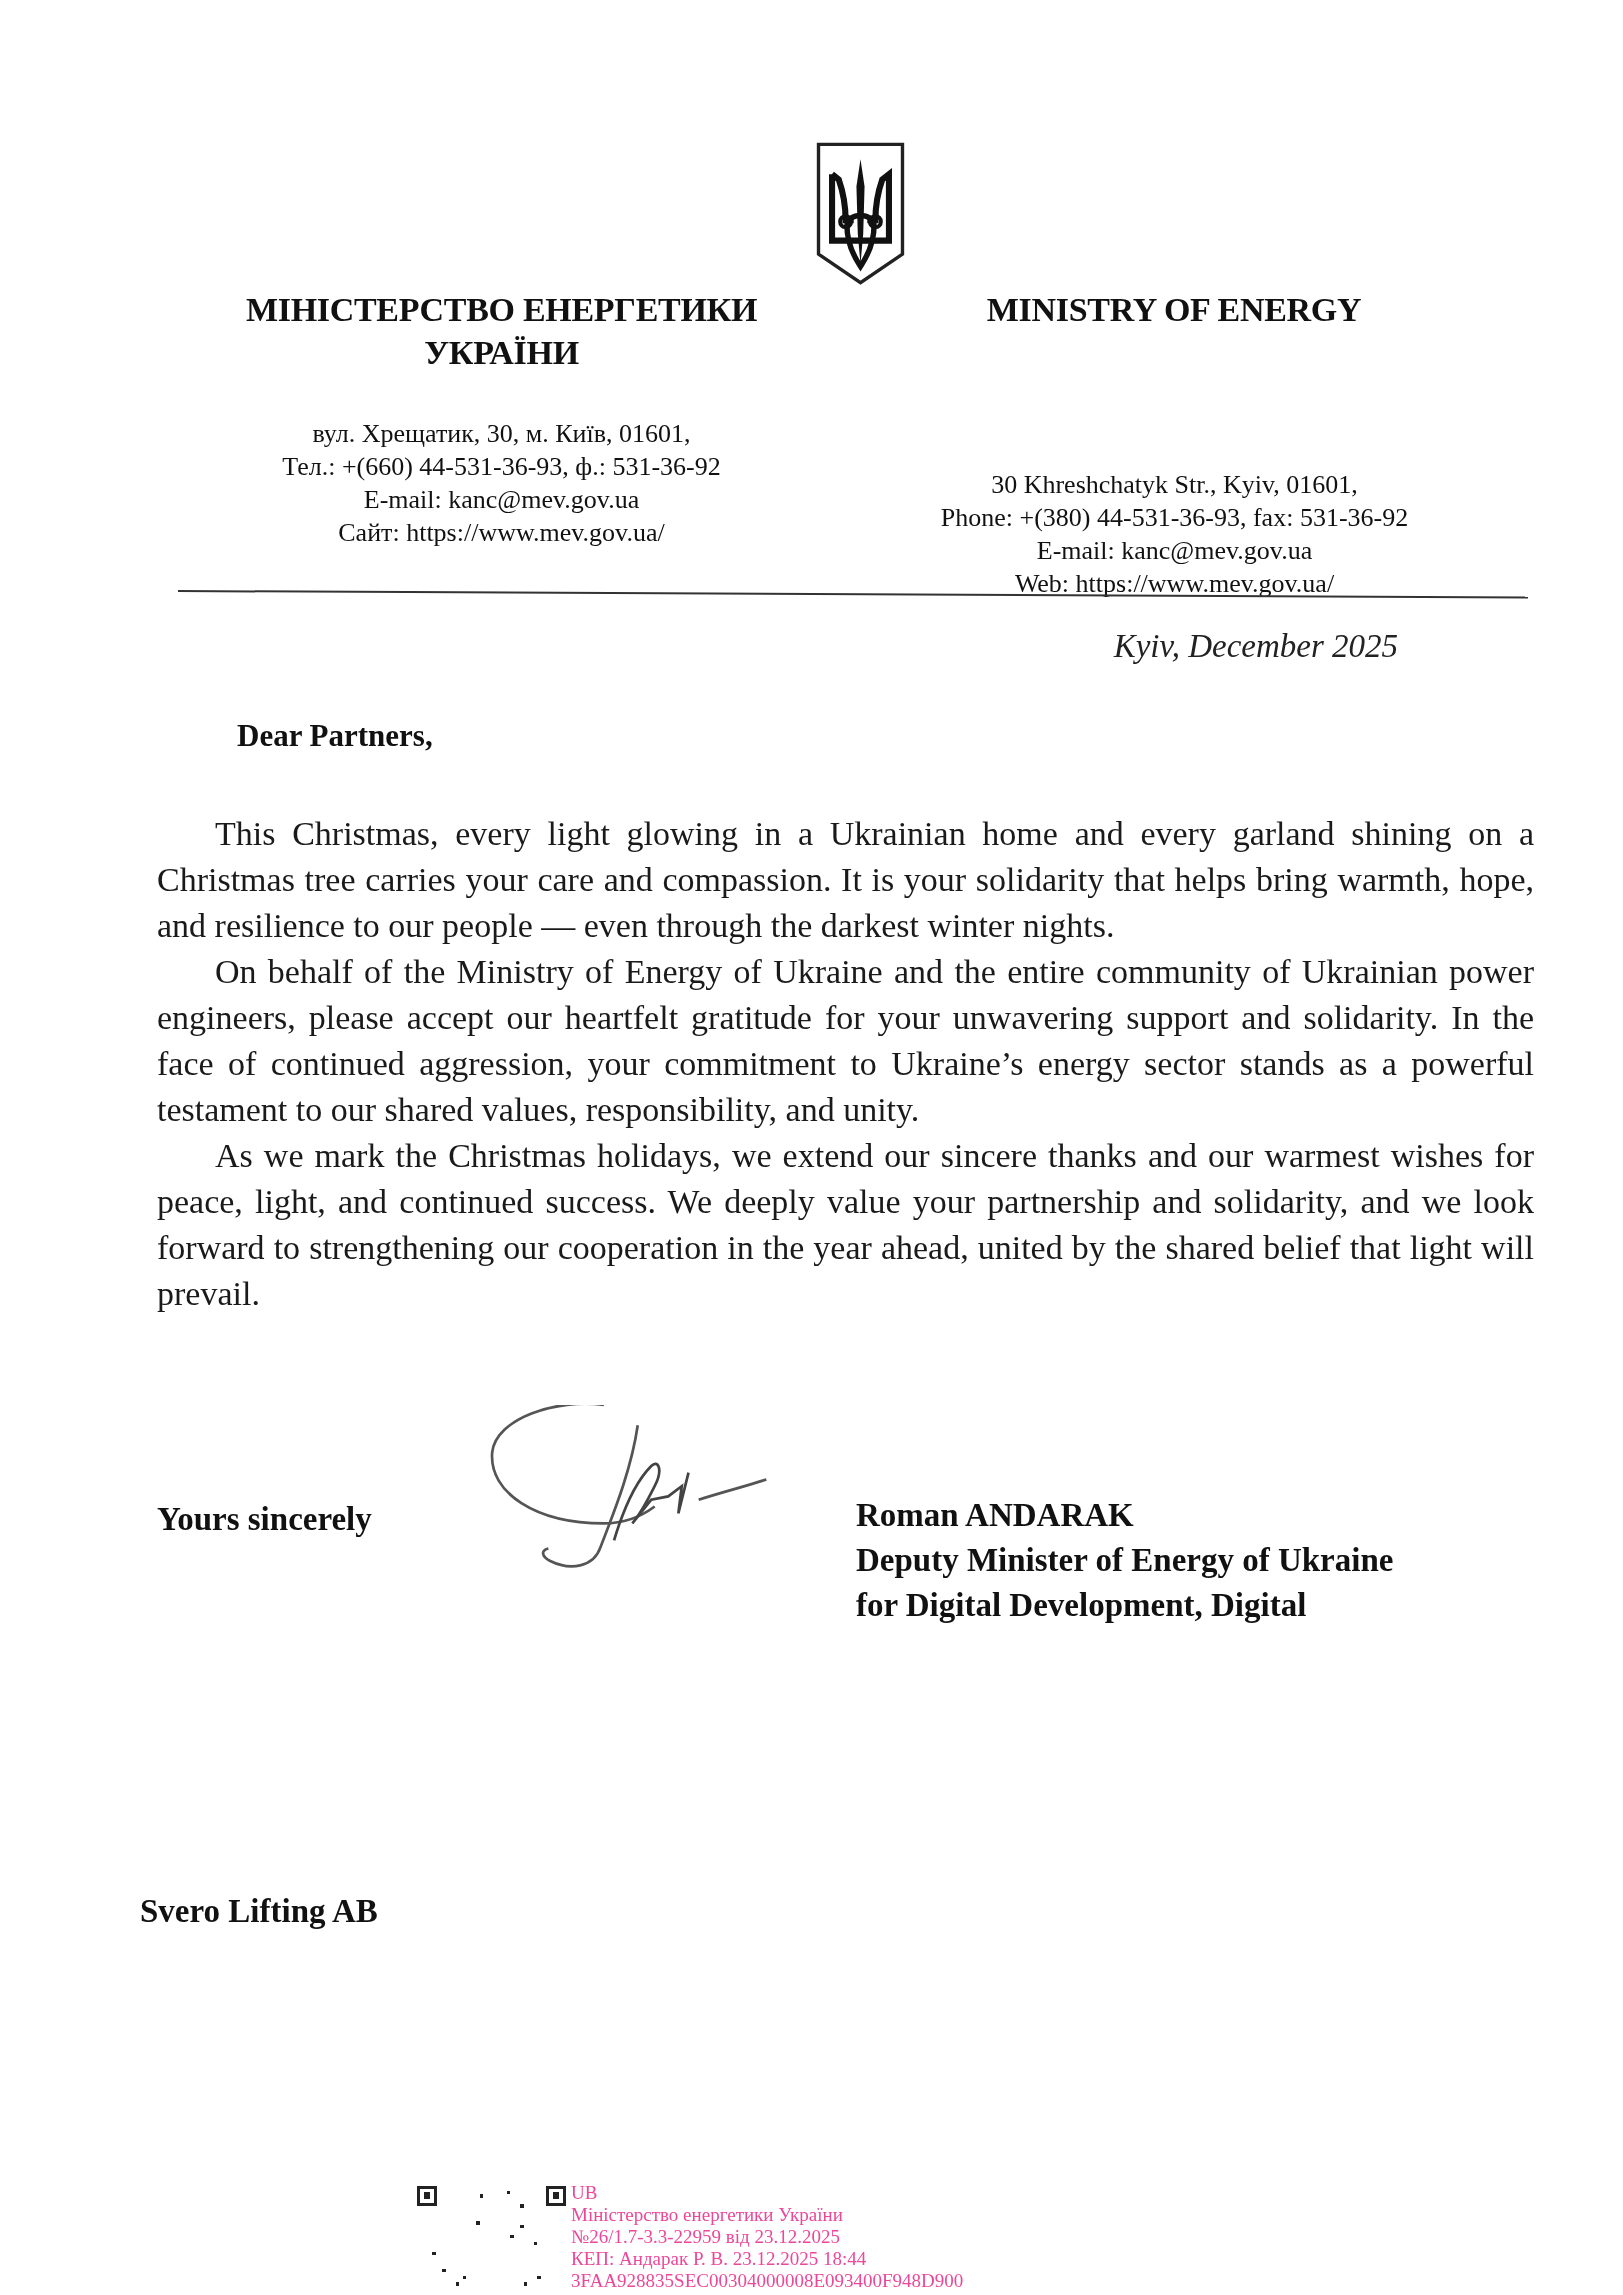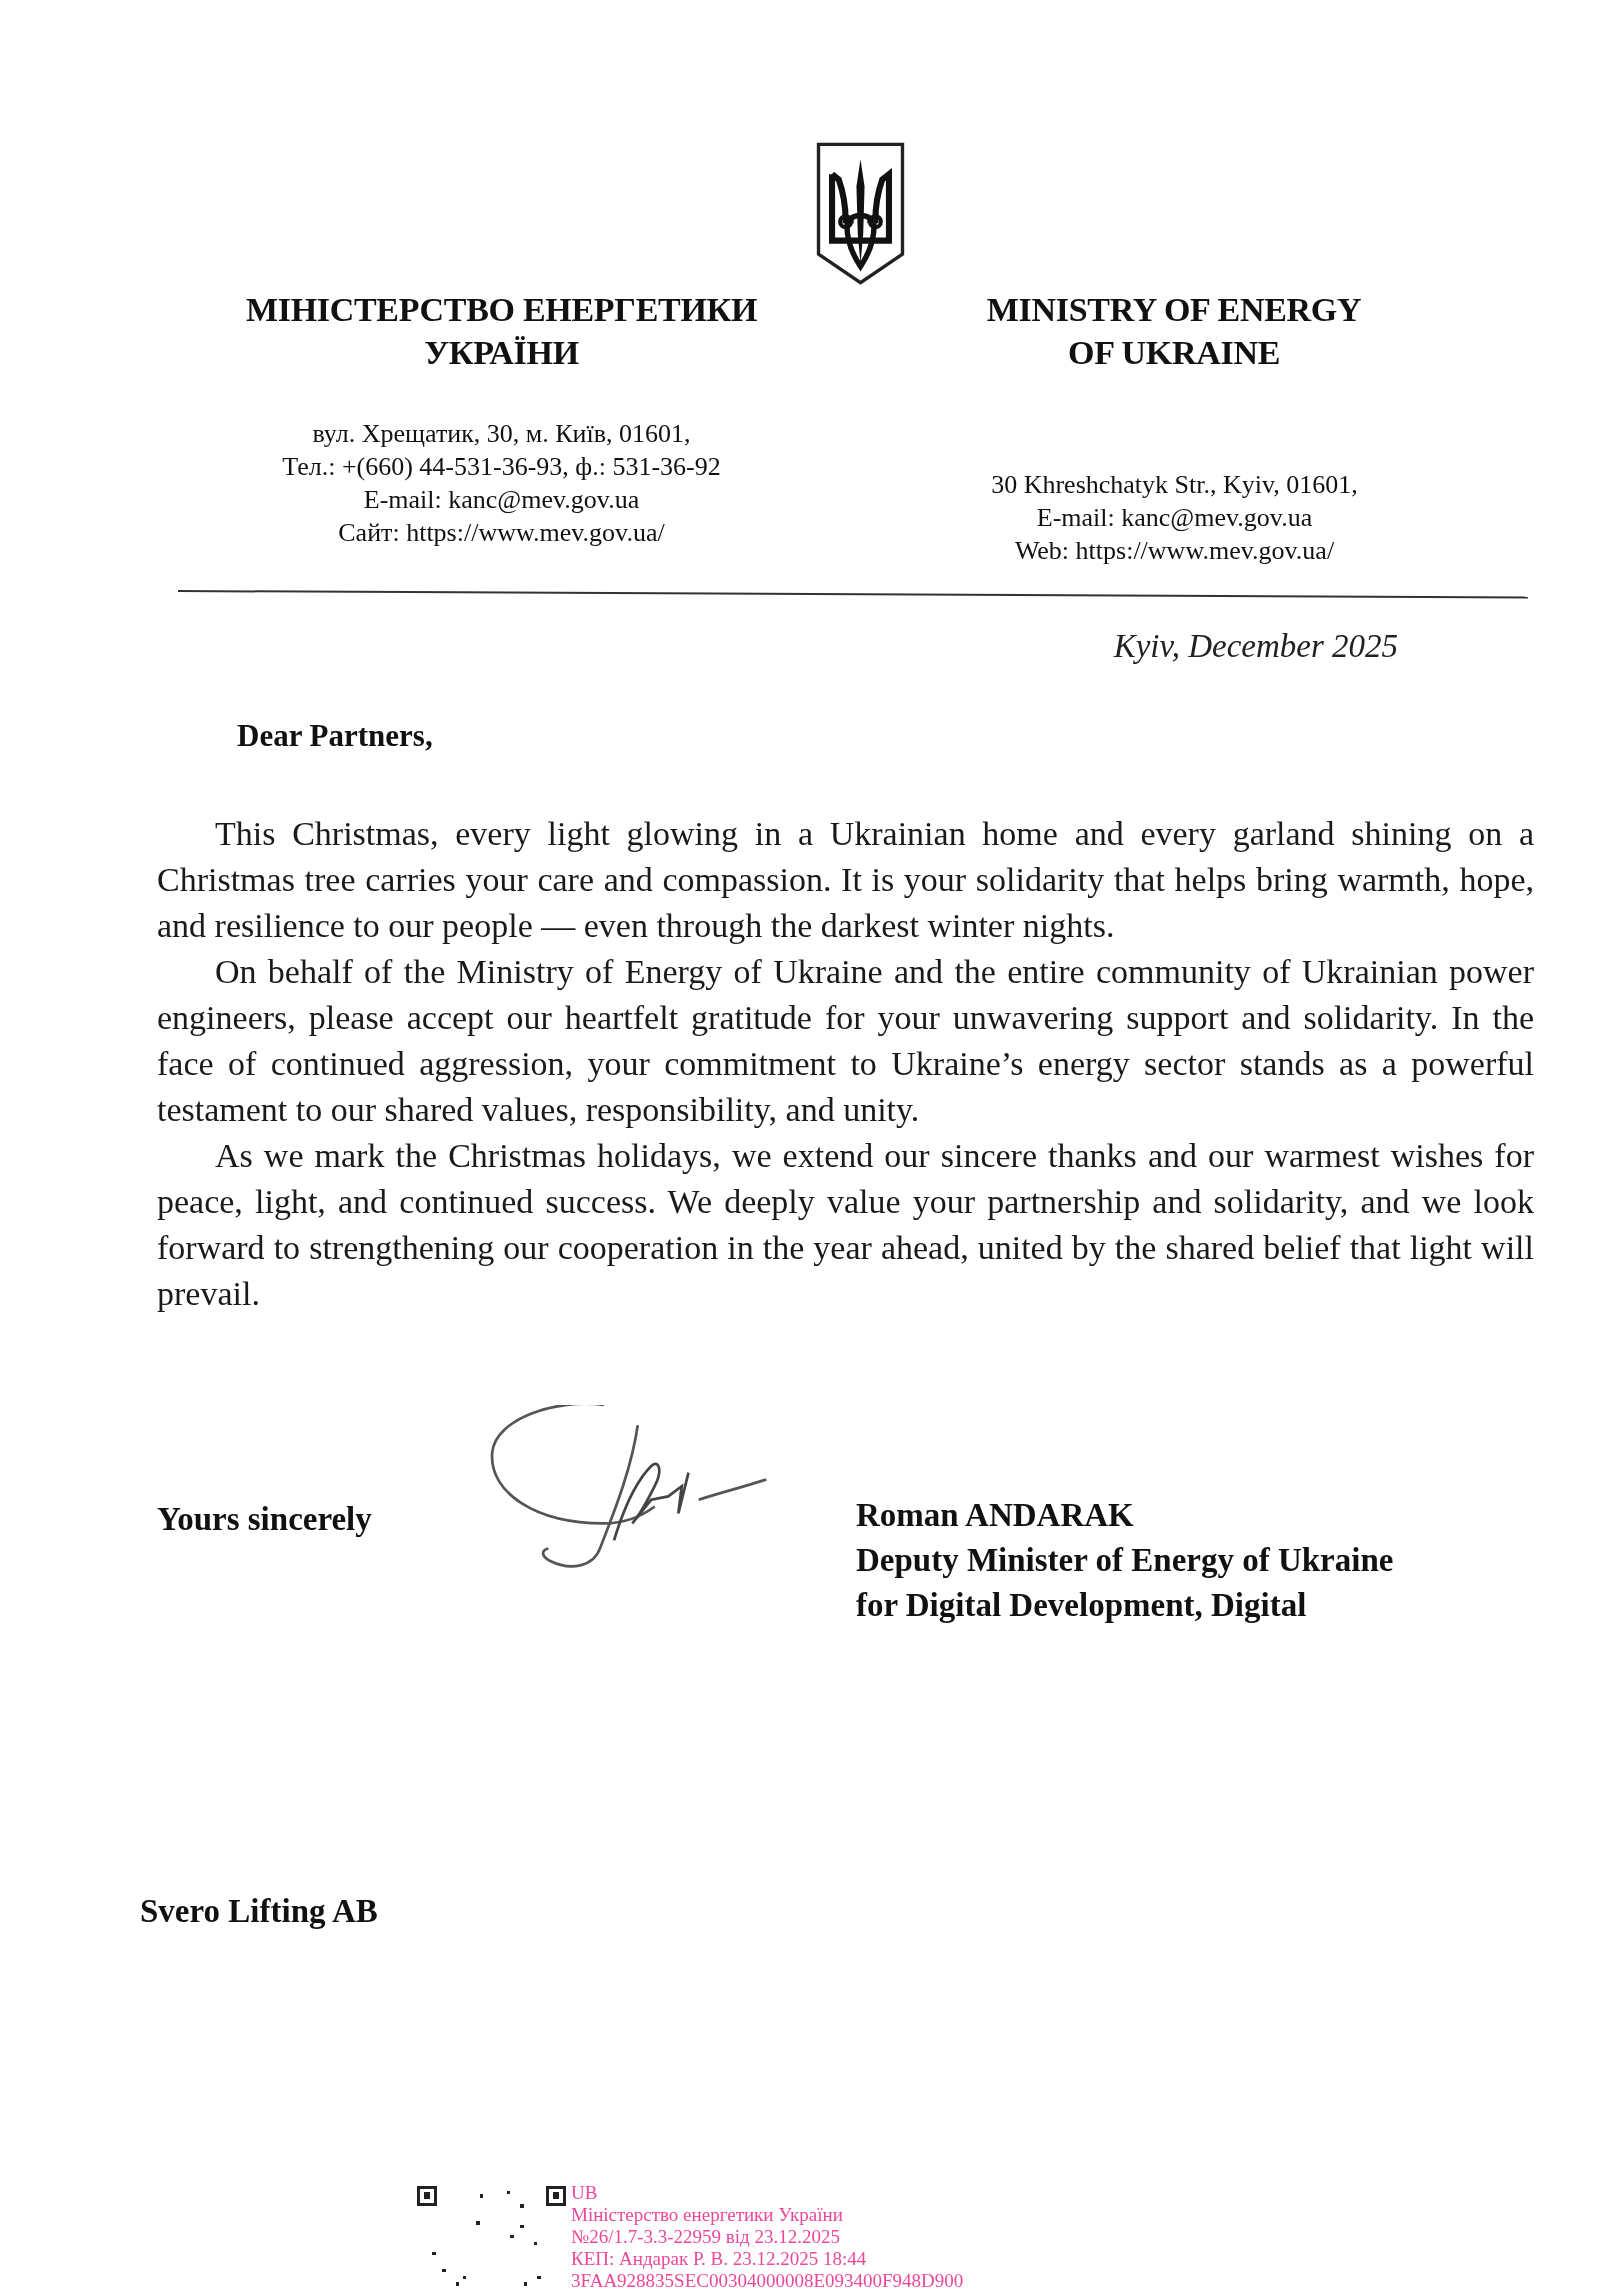--- a/index.html
+++ b/index.html
@@ -45,24 +45,24 @@
 </div>
 <div class="abs addr-ua hdr-addr">
   <div>вул. Хрещатик, 30, м. Київ, 01601,</div>
   <div>Тел.: +(660) 44-531-36-93, ф.: 531-36-92</div>
   <div>E-mail: kanc@mev.gov.ua</div>
   <div>Сайт: https://www.mev.gov.ua/</div>
 </div>
 
 <div class="abs hdr-en">
   <div class="hdr-title">MINISTRY OF ENERGY</div>
-  <div class="hdr-title">OF UKRAINE</div>
 </div>
 <div class="abs addr-en hdr-addr">
   <div>30 Khreshchatyk Str., Kyiv, 01601,</div>
+  <div>Phone: +(380) 44-531-36-93, fax: 531-36-92</div>
   <div>E-mail: kanc@mev.gov.ua</div>
   <div>Web: https://www.mev.gov.ua/</div>
 </div>
 
 <div class="abs rule"></div>
 
 <div class="abs date">Kyiv, December 2025</div>
 
 <div class="abs greeting">Dear Partners,</div>
 

